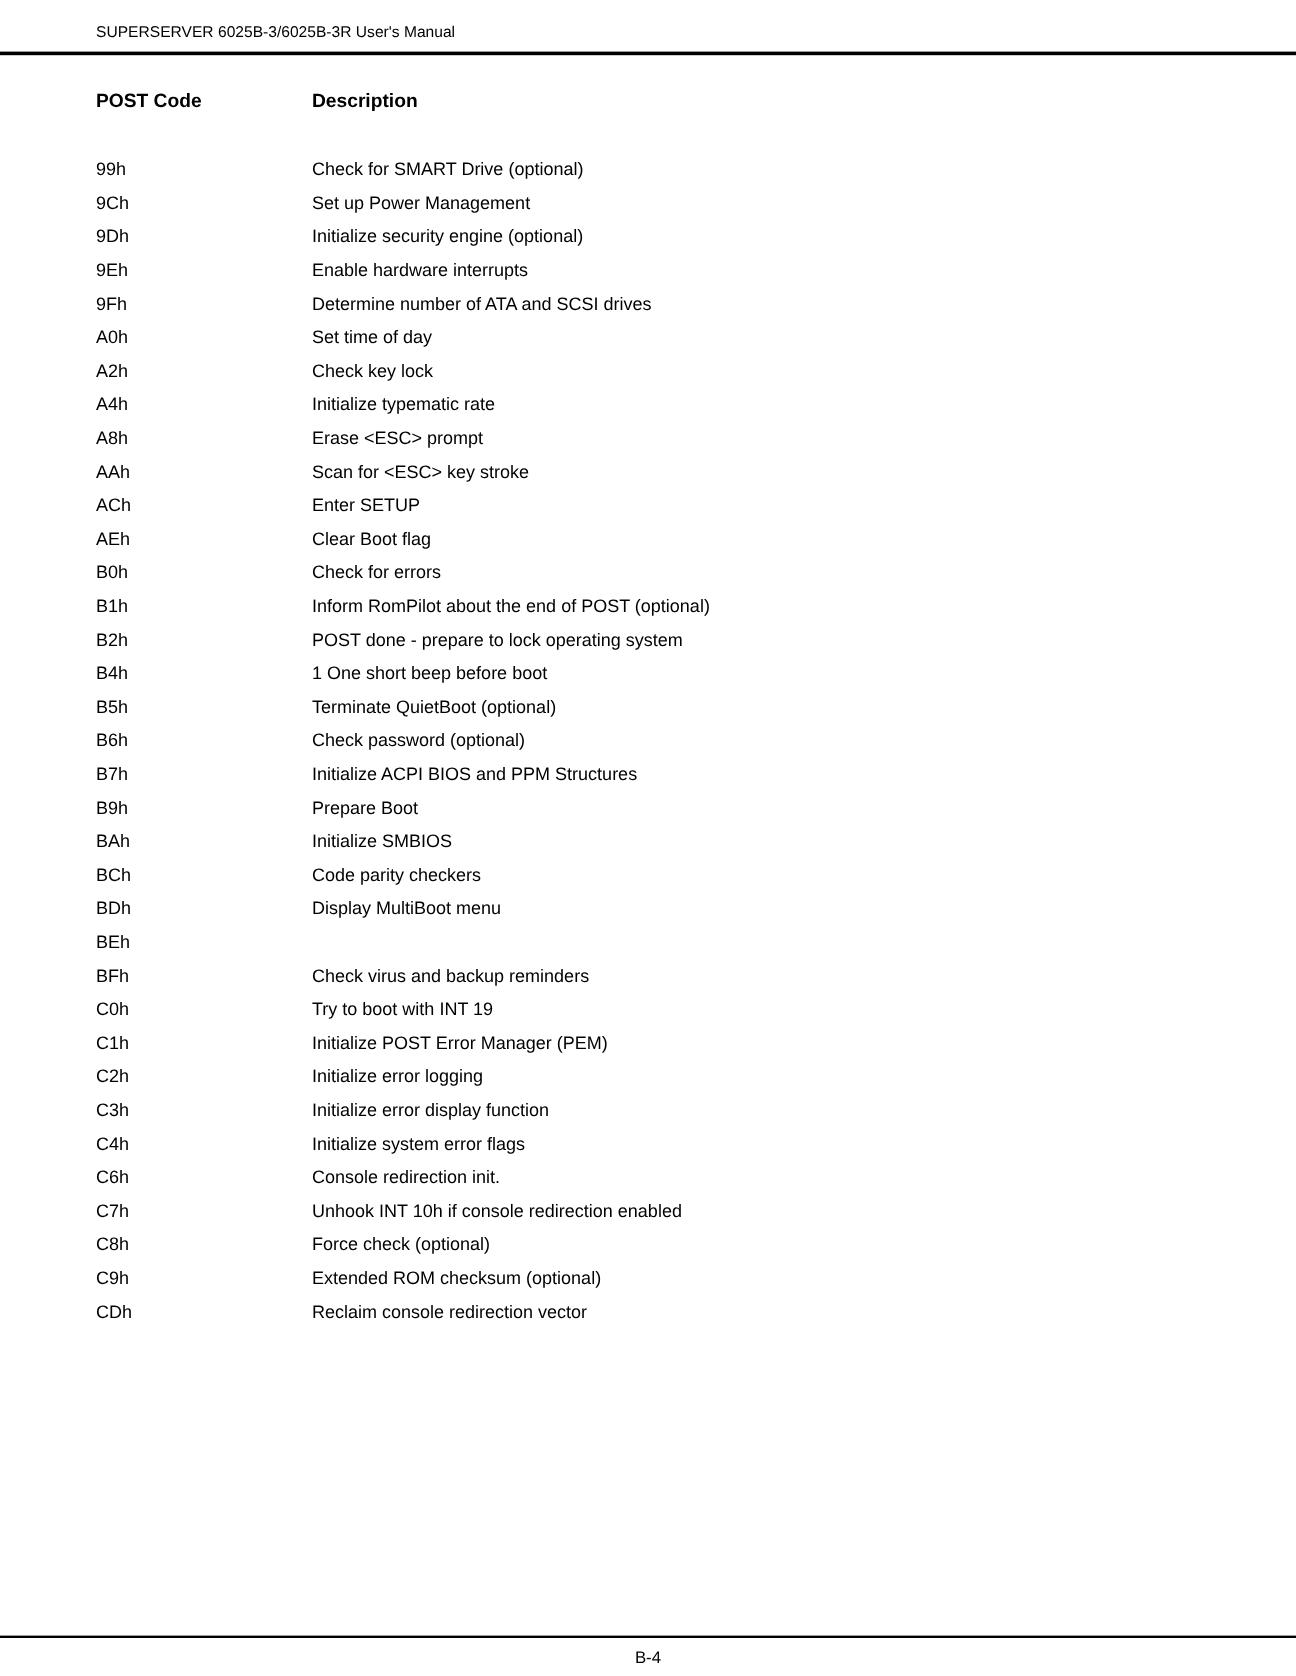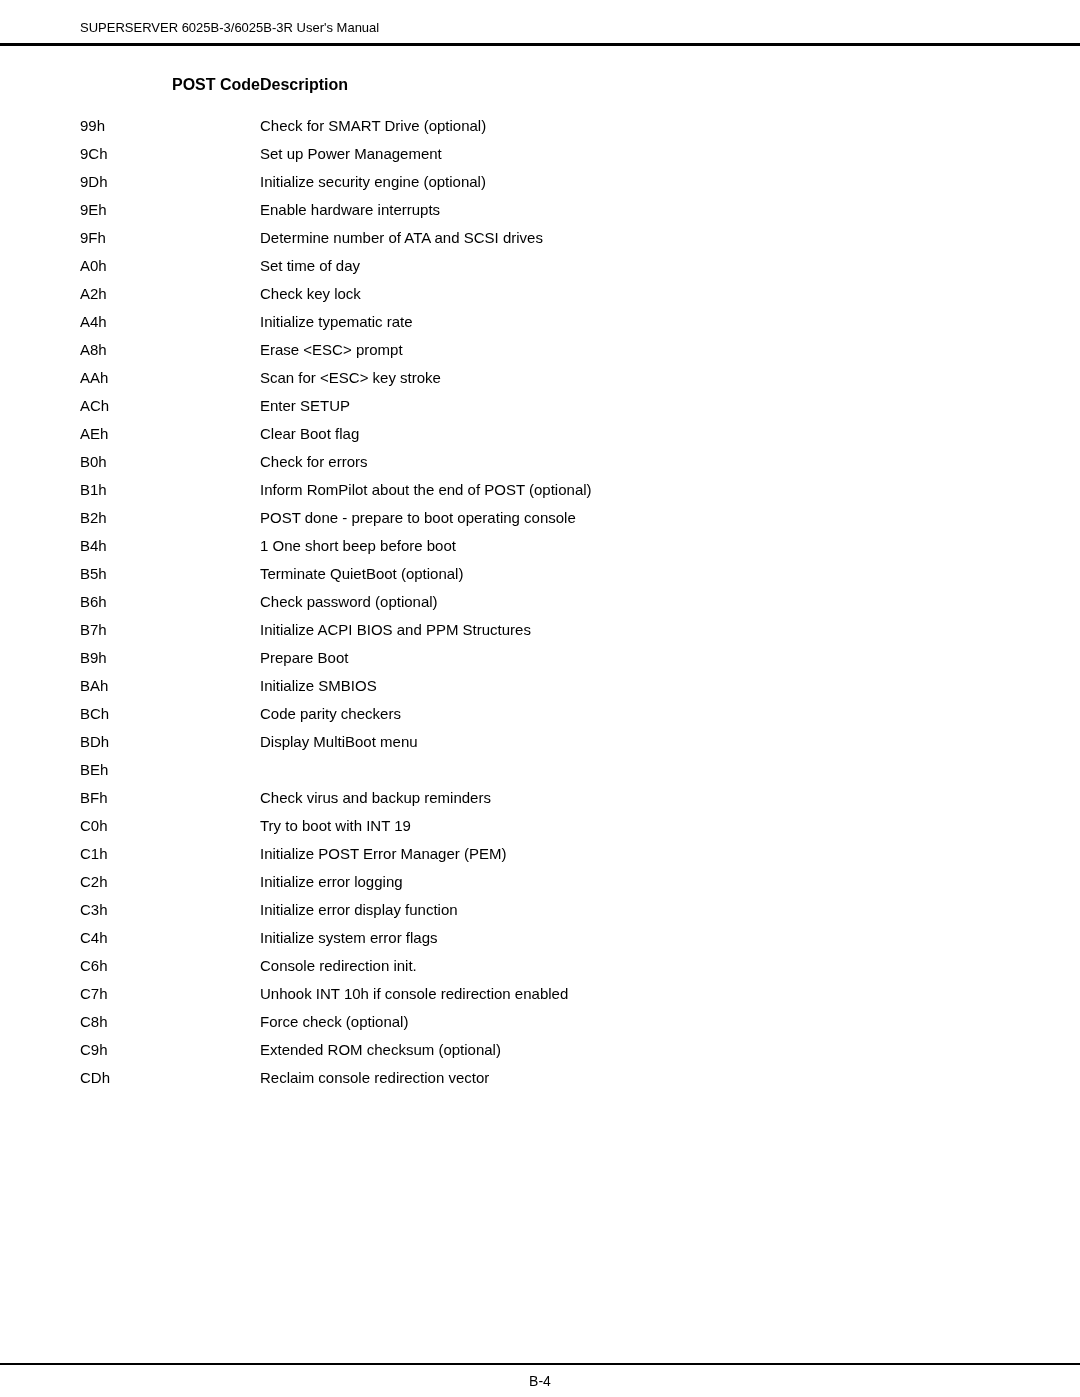--- a/index.html
+++ b/index.html
@@ -35,23 +35,22 @@
       color: #000;
     }
 
     .content {
       padding: 30px 80px 40px 80px;
       flex: 1;
     }
 
     .table-header {
       display: flex;
-      margin-bottom: 16px;
+      margin-bottom: 32px;
       padding-bottom: 4px;
-      text-align: right;
     }
 
     .col-code {
       width: 180px;
       font-weight: bold;
       font-size: 16px;
     }
 
     .col-desc {
       font-weight: bold;
@@ -149,21 +148,21 @@
         <div class="table-row">
           <div class="code-cell">B0h</div>
           <div class="desc-cell">Check for errors</div>
         </div>
         <div class="table-row">
           <div class="code-cell">B1h</div>
           <div class="desc-cell">Inform RomPilot about the end of POST (optional)</div>
         </div>
         <div class="table-row">
           <div class="code-cell">B2h</div>
-          <div class="desc-cell">POST done - prepare to boot operating console</div>
+          <div class="desc-cell">POST done - prepare to lock operating system</div>
         </div>
         <div class="table-row">
           <div class="code-cell">B4h</div>
           <div class="desc-cell">1 One short beep before boot</div>
         </div>
         <div class="table-row">
           <div class="code-cell">B5h</div>
           <div class="desc-cell">Terminate QuietBoot (optional)</div>
         </div>
         <div class="table-row">

